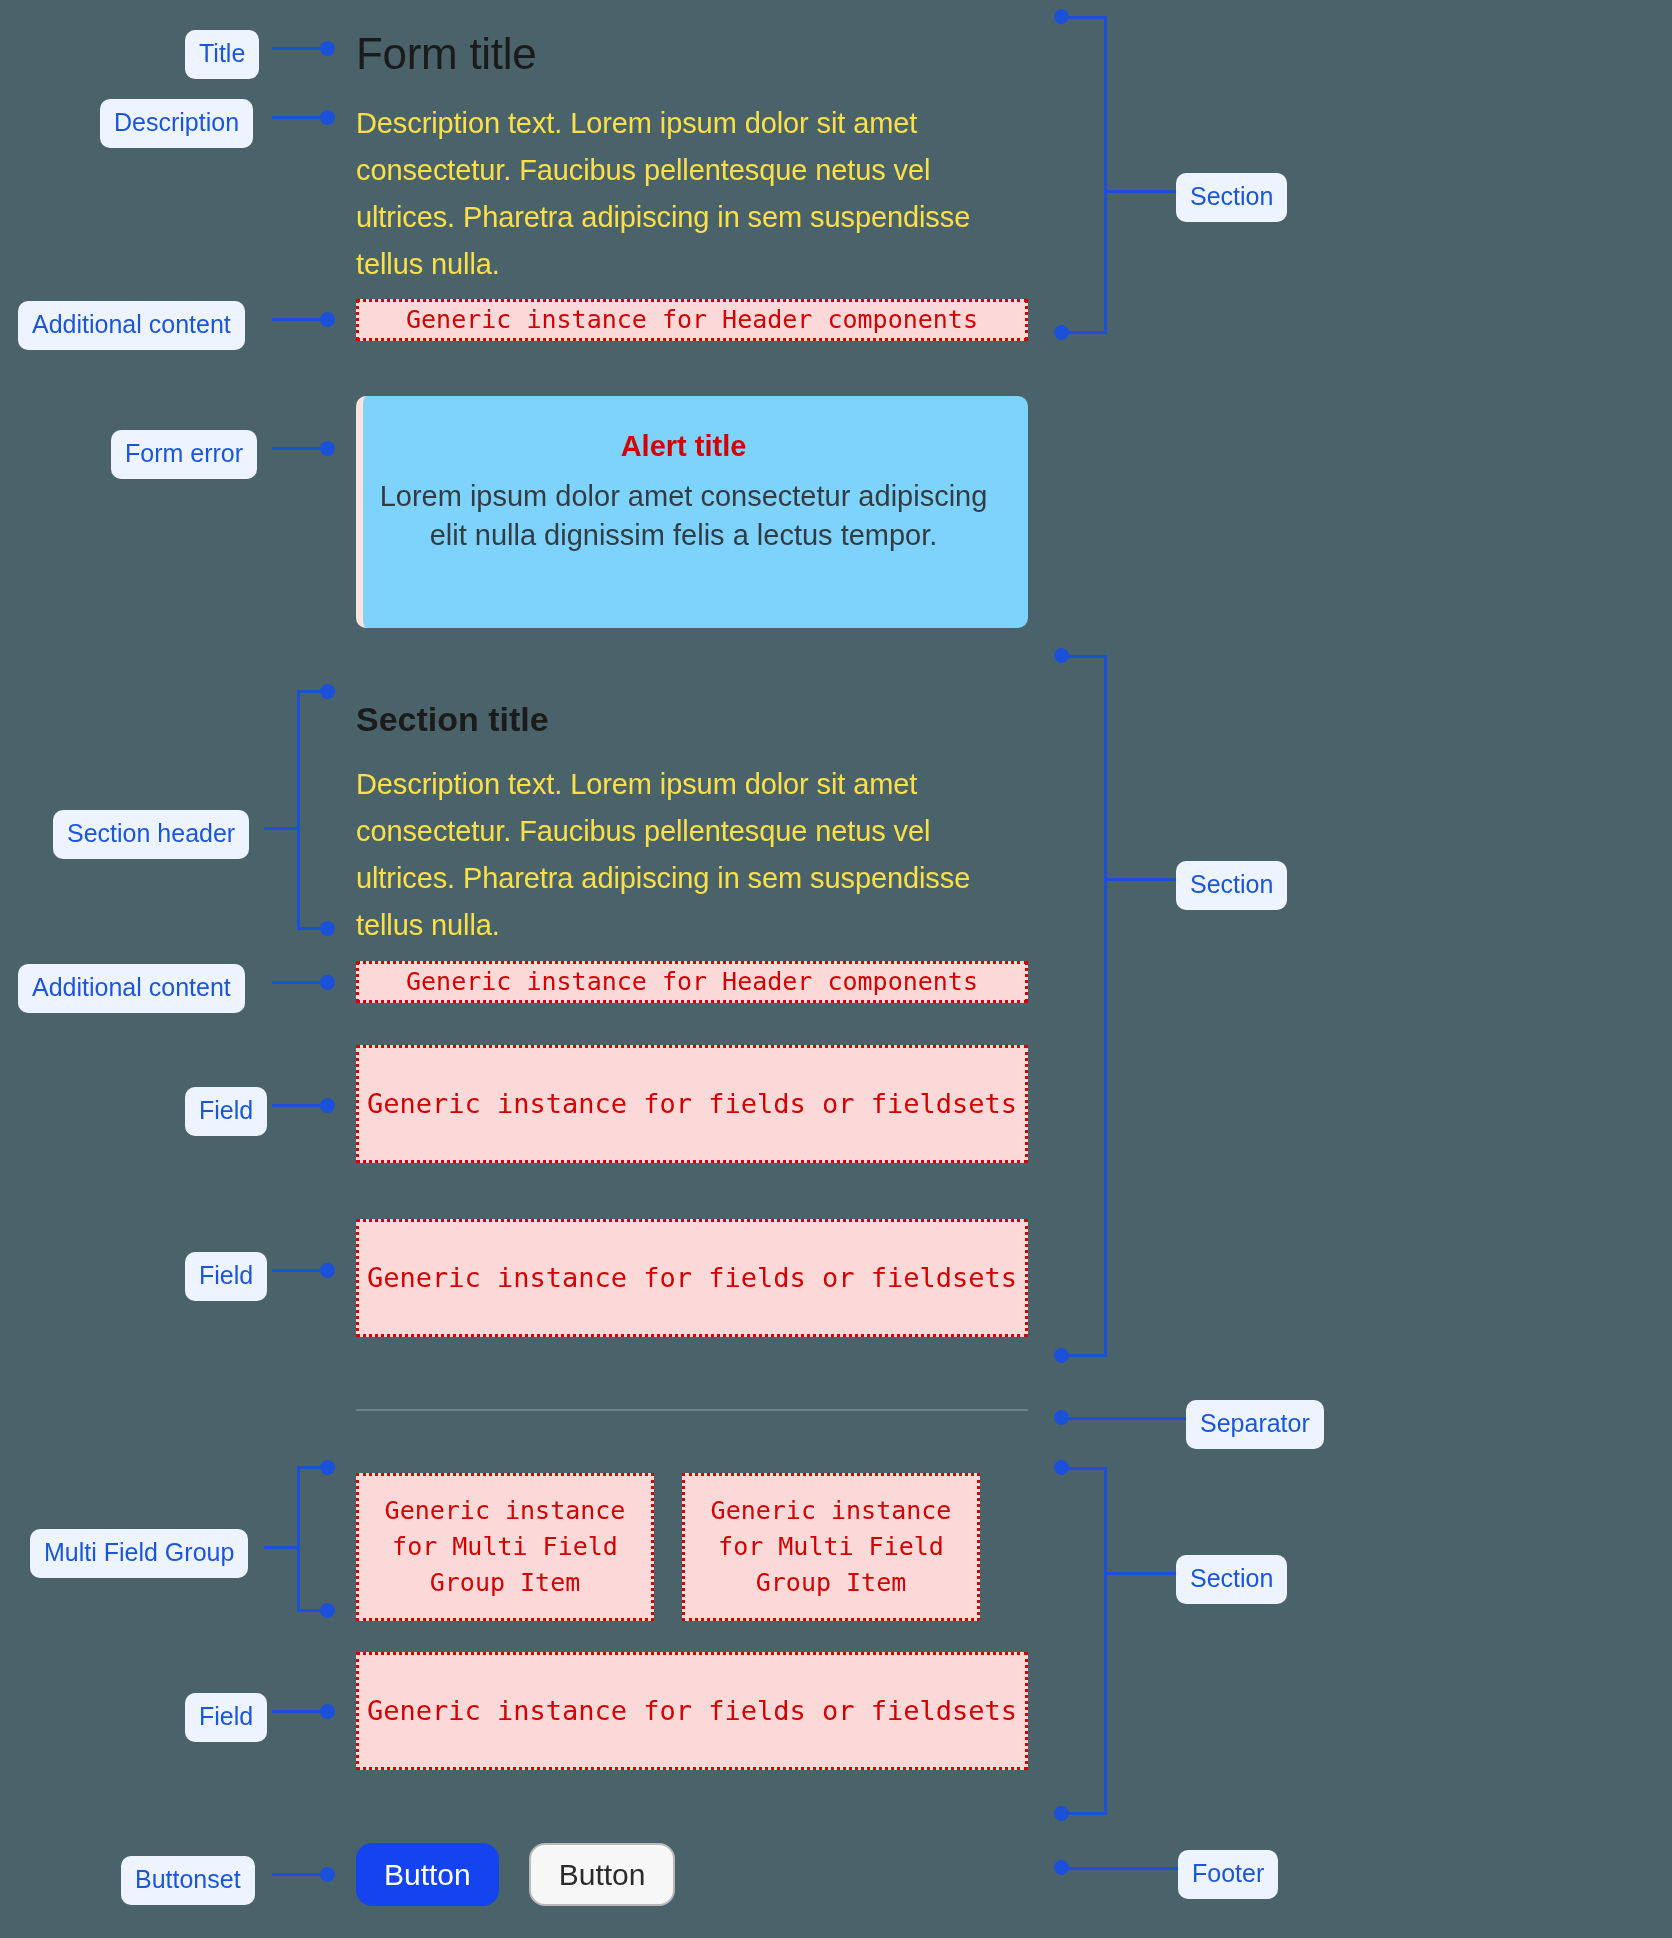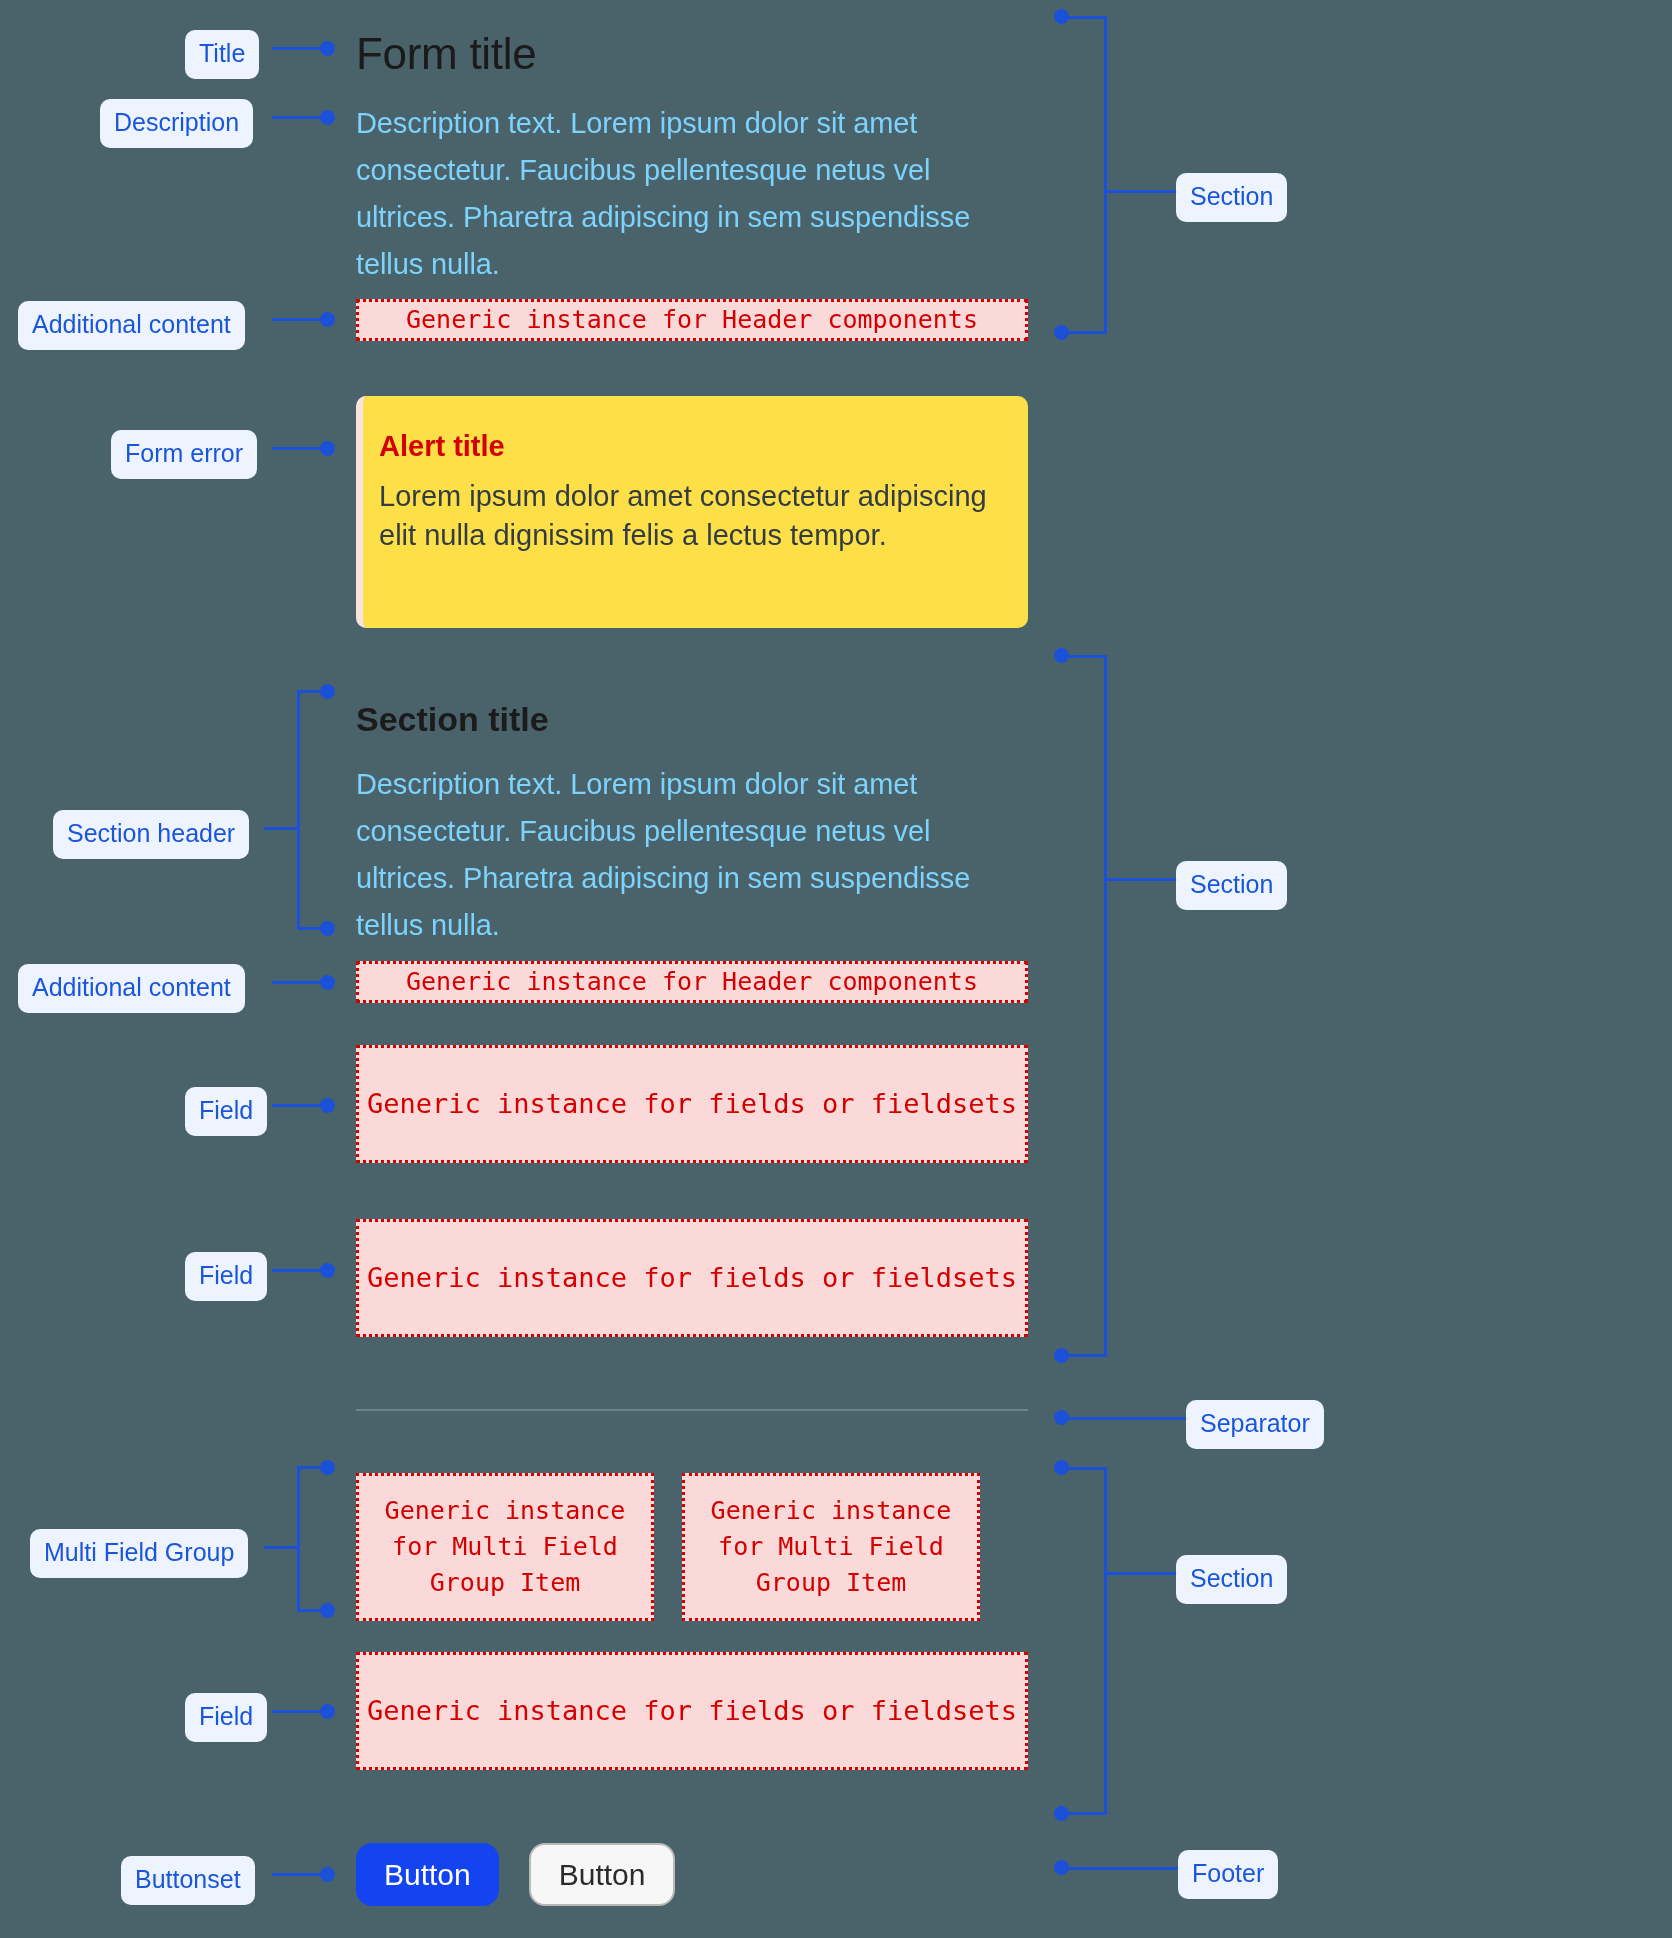--- a/index.html
+++ b/index.html
@@ -59,21 +59,21 @@
     font-size: 44px;
     color: #1b1b1b;
     font-weight: 400;
     margin: 0;
     padding-top: 29px;
     letter-spacing: -0.3px;
   }
   .form-desc {
     font-size: 29px;
     line-height: 47px;
-    color: #7dd3fc;
+    color: #fde047;
     margin: 0;
     padding-top: 21px;
     letter-spacing: -0.1px;
   }
 
   .generic-slot {
     font-family: "DejaVu Sans Mono", monospace;
     color: #d40000;
     background: #fbd9d9;
     border: 3px dotted #d40000;
@@ -82,24 +82,25 @@
     display: flex;
     align-items: center;
     justify-content: center;
     line-height: 1.45;
   }
   .slot-header { height: 42px; }
   .slot-field  { height: 118px; font-size: 27px; }
 
   
   .alert {
-    background: #fde047;
+    background: #7dd3fc;
     border-left: 7px solid #fae3de;
     border-radius: 10px;
     padding: 34px 40px 36px 16px;
+    text-align: center;
   }
   .alert-title {
     color: #d40000;
     font-size: 29px;
     font-weight: bold;
     margin: 0 0 14px 0;
   }
   .alert-body {
     color: #333b43;
     font-size: 29px;

